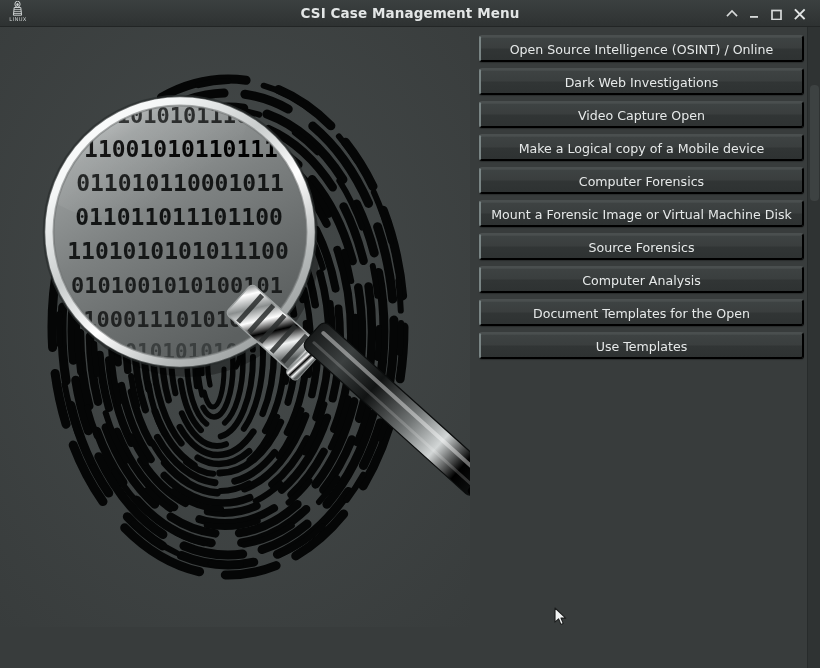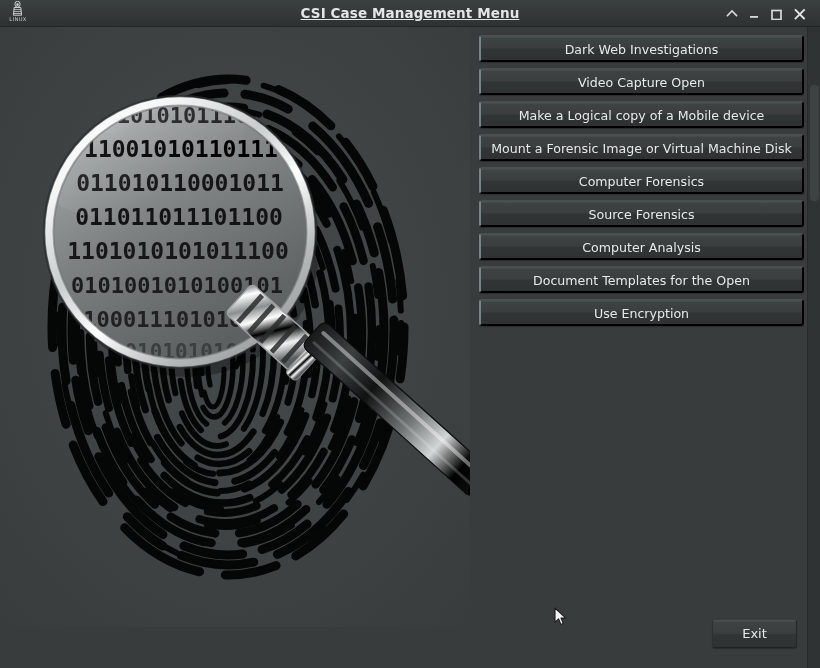--- a/index.html
+++ b/index.html
@@ -37,21 +37,20 @@
     position: absolute;
     left: 0; top: 0;
     width: 820px;
     line-height: 26px;
     text-align: center;
     color: #e3e6e6;
     font-size: 13.5px;
     font-weight: bold;
     letter-spacing: 0.1px;
     pointer-events: none;
-    text-decoration: underline;
   }
 
   
   #app-icon {
     position: absolute;
     left: 3px; top: 0px;
     width: 30px; height: 27px;
   }
   #app-icon .glyph {
     position: absolute;
@@ -378,32 +377,32 @@
           <rect x="300" y="284" width="228" height="34" rx="7" fill="none" stroke="#0c0e0e" stroke-width="1.2"></rect>
           <rect x="306" y="292" width="218" height="4" rx="2" fill="#ffffff" opacity="0.42"></rect>
           <rect x="306" y="306" width="214" height="3" rx="1.5" fill="#ffffff" opacity="0.18"></rect>
           <rect x="520" y="286" width="9" height="30" rx="4" fill="#23 2626" opacity="0.9"></rect>
         </g>
 
       </svg>
     </div>
 
     <div id="menu-buttons">
+      <button class="menu-btn">Open Source Intelligence (OSINT) / Online</button>
       <button class="menu-btn">Dark Web Investigations</button>
       <button class="menu-btn">Video Capture Open</button>
       <button class="menu-btn">Make a Logical copy of a Mobile device</button>
+      <button class="menu-btn">Computer Forensics</button>
       <button class="menu-btn">Mount a Forensic Image or Virtual Machine Disk</button>
-      <button class="menu-btn">Computer Forensics</button>
       <button class="menu-btn">Source Forensics</button>
       <button class="menu-btn">Computer Analysis</button>
       <button class="menu-btn">Document Templates for the Open</button>
-      <button class="menu-btn">Use Encryption</button>
-    </div>
-
-    <button id="exit-button">Exit</button>
+      <button class="menu-btn">Use Templates</button>
+    </div>
+
 
     <svg id="mouse-cursor" viewBox="0 0 14 20">
       <path d="M1 1 L1 15.2 L4.6 11.9 L6.9 17.4 L9.2 16.4 L7 11.1 L11.8 11.1 Z" fill="#f2f4f4" stroke="#1b1d1d" stroke-width="1.1" stroke-linejoin="round"></path>
     </svg>
   </div>
 
   <div id="scrollbar-track">
     <div id="scrollbar-thumb"></div>
   </div>
 

